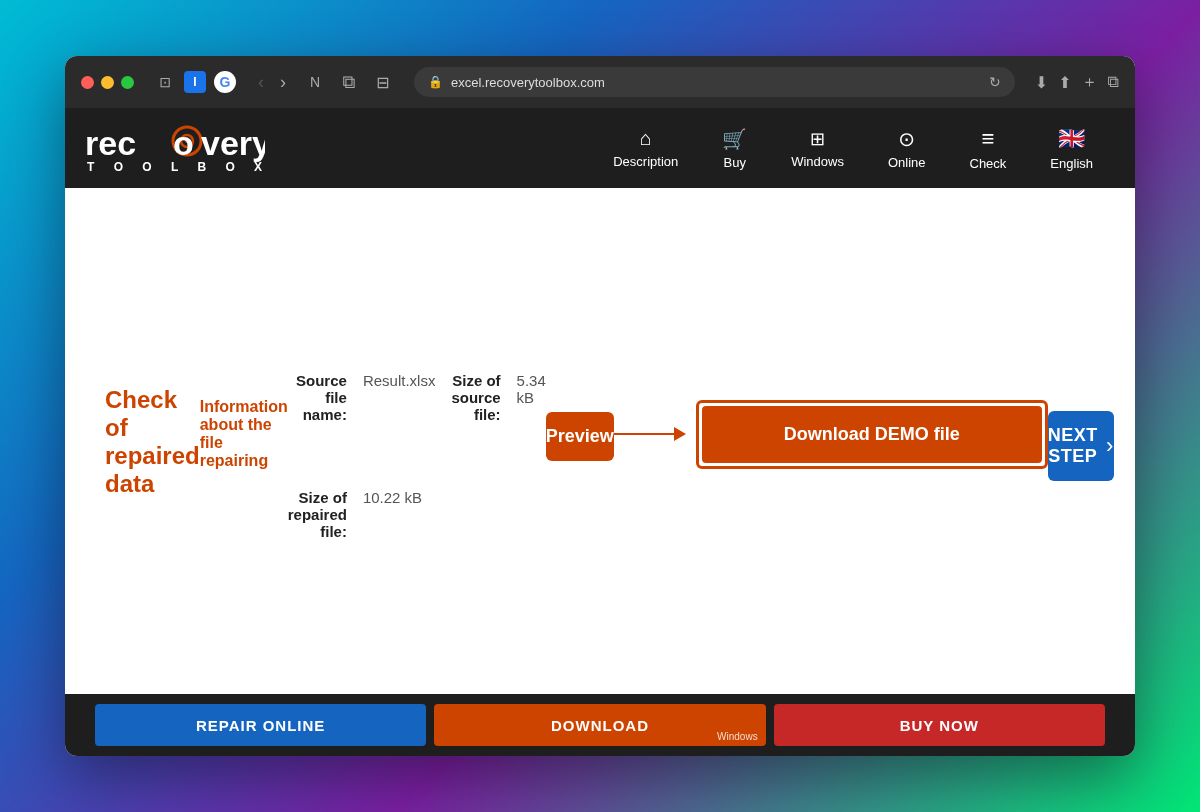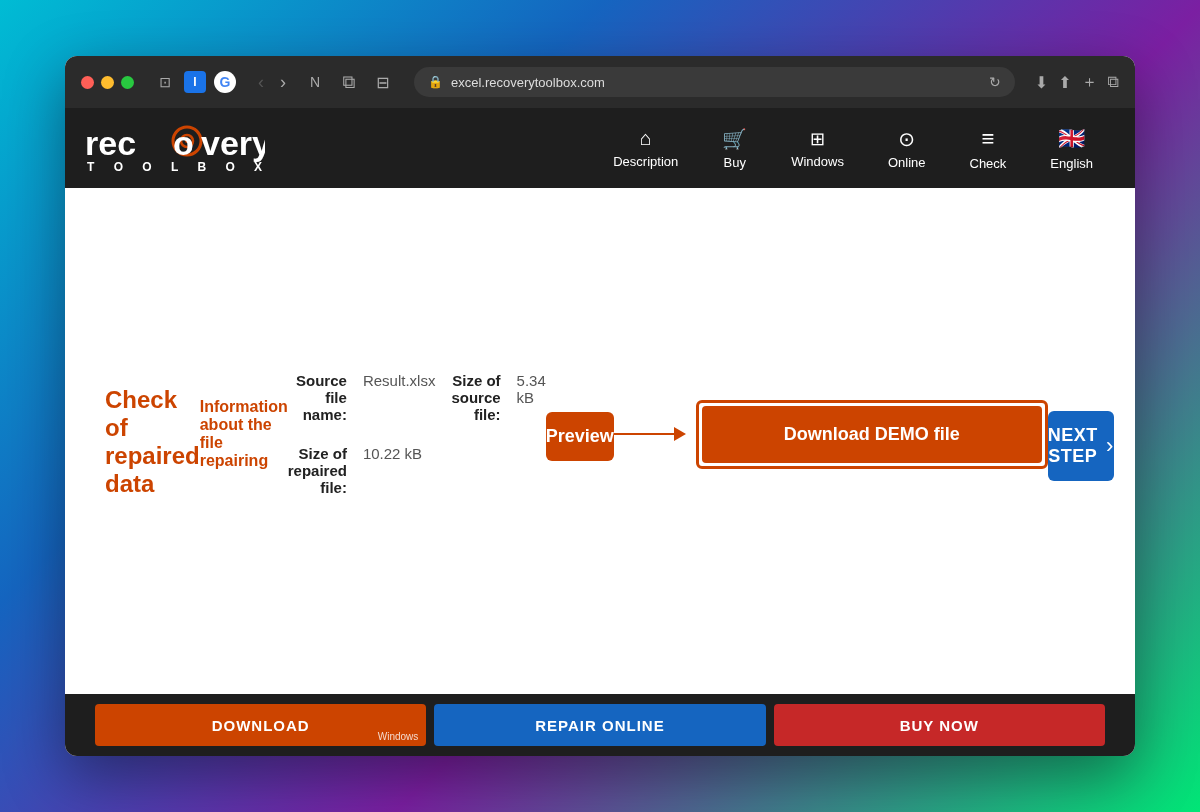--- a/index.html
+++ b/index.html
@@ -195,20 +195,21 @@
 
     .info-label {
       font-weight: 700;
       font-size: 15px;
       color: #222;
       text-align: right;
     }
     .info-value {
       font-size: 15px;
       color: #555;
+      margin-top: 44px;
     }
 
     .btn-preview {
       background: #cc4400;
       color: #fff;
       border: none;
       border-radius: 6px;
       padding: 14px 0;
       width: 340px;
       font-size: 18px;
@@ -425,21 +426,21 @@
       </div>
     </div>
 
     <button class="btn-next-step">
       <span>NEXT STEP</span>
       <span style="font-size:22px; font-weight:400;">›</span>
     </button>
   </div>
 
   <div class="footer-bar">
+    <button class="footer-btn repair">REPAIR ONLINE</button>
     <button class="footer-btn download">
       <span>DOWNLOAD</span>
       <span class="sub-label">Windows</span>
     </button>
-    <button class="footer-btn repair">REPAIR ONLINE</button>
     <button class="footer-btn buy">BUY NOW</button>
   </div>
 
 </div>
 
 </body></html>

